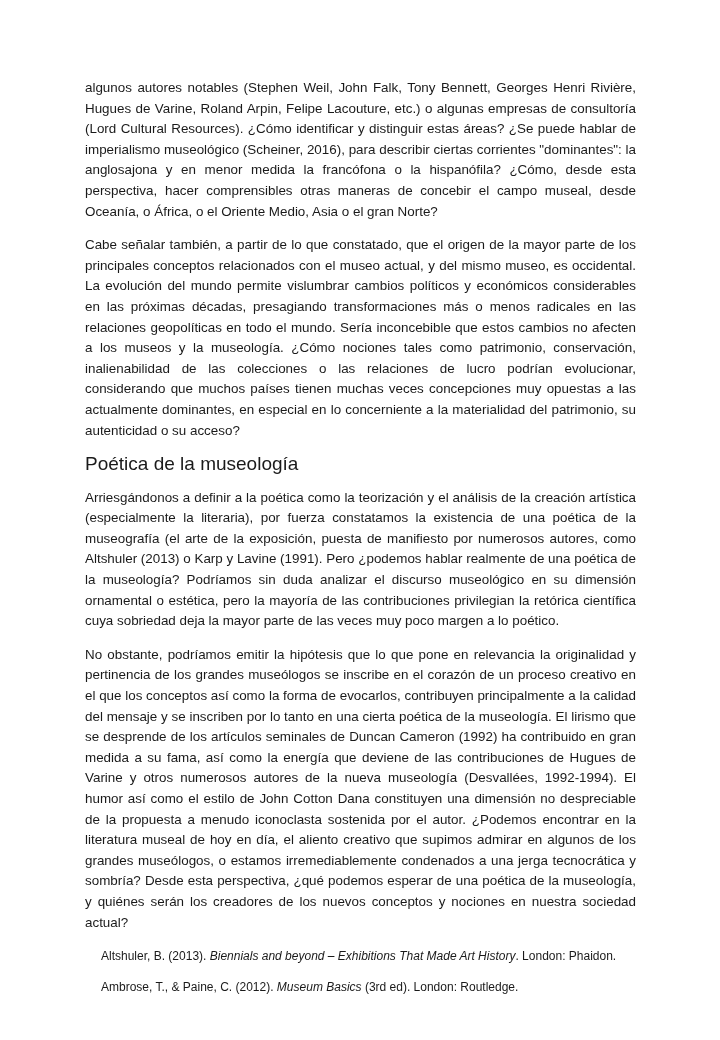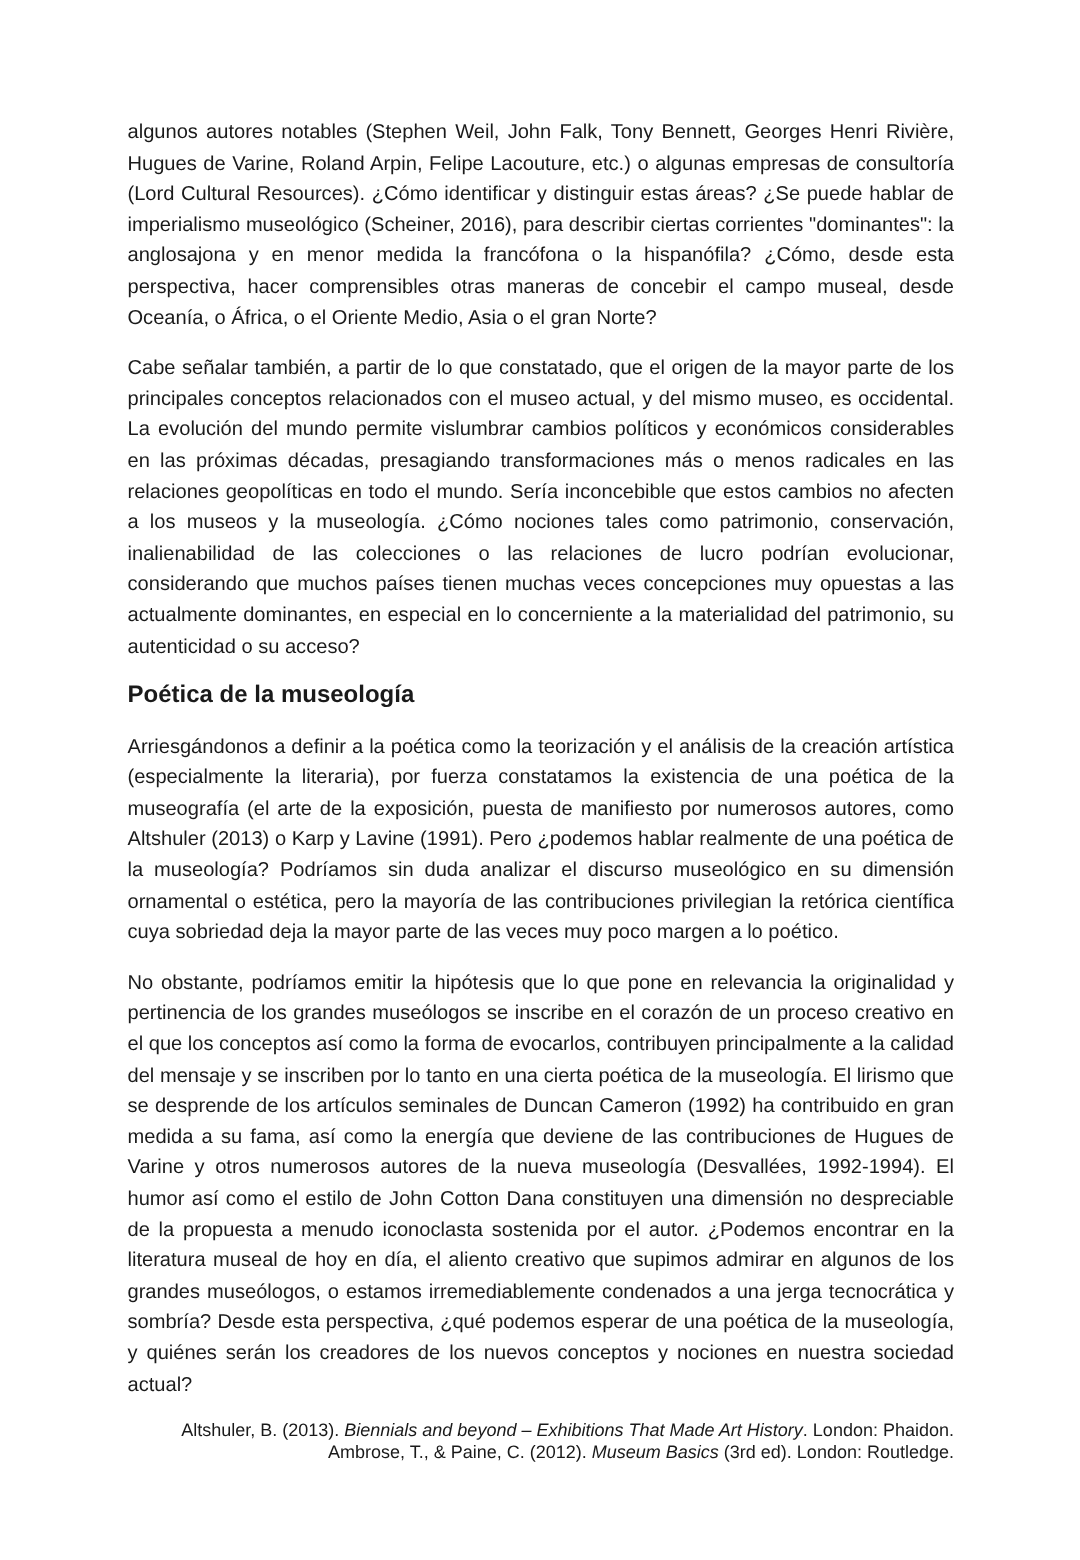--- a/index.html
+++ b/index.html
@@ -3,23 +3,23 @@
   <meta charset="utf-8">
   <style>
     html, body { margin: 0; padding: 0; background: #ffffff; }
     body { width: 720px; height: 1040px; position: relative; overflow: hidden; }
     .page {
       position: absolute; left: 85px; top: 78px; width: 551px;
       font-family: "Liberation Sans", sans-serif; font-size: 13.4px;
       line-height: 20.6px; color: #1a1a1a;
     }
     p { margin: 0 0 13px 0; text-align: justify; }
-    h2 { font-size: 16px; font-weight: bold; margin: 0 0 13px 0; line-height: 20.6px; }
+    h2 { font-size: 19px; font-weight: normal; margin: 0 0 13px 0; line-height: 20.6px; }
     .sig { text-align: right; margin: 0 0 13px 0; }
-    .bib { font-size: 12px; line-height: 15px; margin: 0; text-align: right; }
+    .bib { font-size: 12px; line-height: 15px; margin: 16px; text-align: left; }
     .bib i { font-style: italic; }
   </style>
 </head>
 <body>
 
 <div class="page">
   <p>algunos autores notables (Stephen Weil, John Falk, Tony Bennett, Georges Henri Rivière, Hugues de Varine, Roland Arpin, Felipe Lacouture, etc.) o algunas empresas de consultoría (Lord Cultural Resources). ¿Cómo identificar y distinguir estas áreas? ¿Se puede hablar de imperialismo museológico (Scheiner, 2016), para describir ciertas corrientes "dominantes": la anglosajona y en menor medida la francófona o la hispanófila? ¿Cómo, desde esta perspectiva, hacer comprensibles otras maneras de concebir el campo museal, desde Oceanía, o África, o el Oriente Medio, Asia o el gran Norte?</p>
   <p>Cabe señalar también, a partir de lo que constatado, que el origen de la mayor parte de los principales conceptos relacionados con el museo actual, y del mismo museo, es occidental. La evolución del mundo permite vislumbrar cambios políticos y económicos considerables en las próximas décadas, presagiando transformaciones más o menos radicales en las relaciones geopolíticas en todo el mundo. Sería inconcebible que estos cambios no afecten a los museos y la museología. ¿Cómo nociones tales como patrimonio, conservación, inalienabilidad de las colecciones o las relaciones de lucro podrían evolucionar, considerando que muchos países tienen muchas veces concepciones muy opuestas a las actualmente dominantes, en especial en lo concerniente a la materialidad del patrimonio, su autenticidad o su acceso?</p>
   <h2>Poética de la museología</h2>
   <p>Arriesgándonos a definir a la poética como la teorización y el análisis de la creación artística (especialmente la literaria), por fuerza constatamos la existencia de una poética de la museografía (el arte de la exposición, puesta de manifiesto por numerosos autores, como Altshuler (2013) o Karp y Lavine (1991). Pero ¿podemos hablar realmente de una poética de la museología? Podríamos sin duda analizar el discurso museológico en su dimensión ornamental o estética, pero la mayoría de las contribuciones privilegian la retórica científica cuya sobriedad deja la mayor parte de las veces muy poco margen a lo poético.</p>

